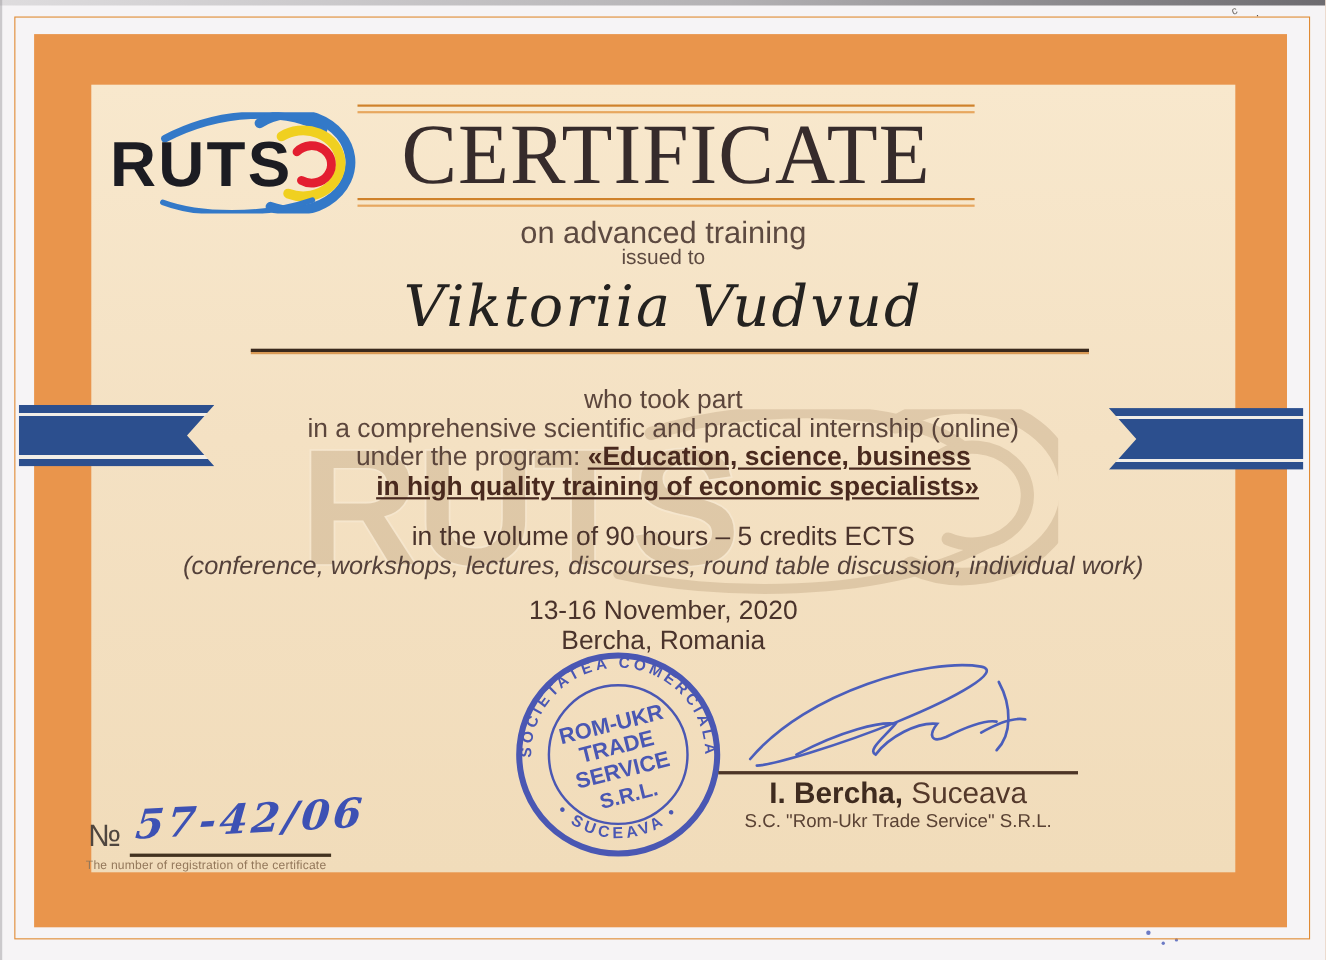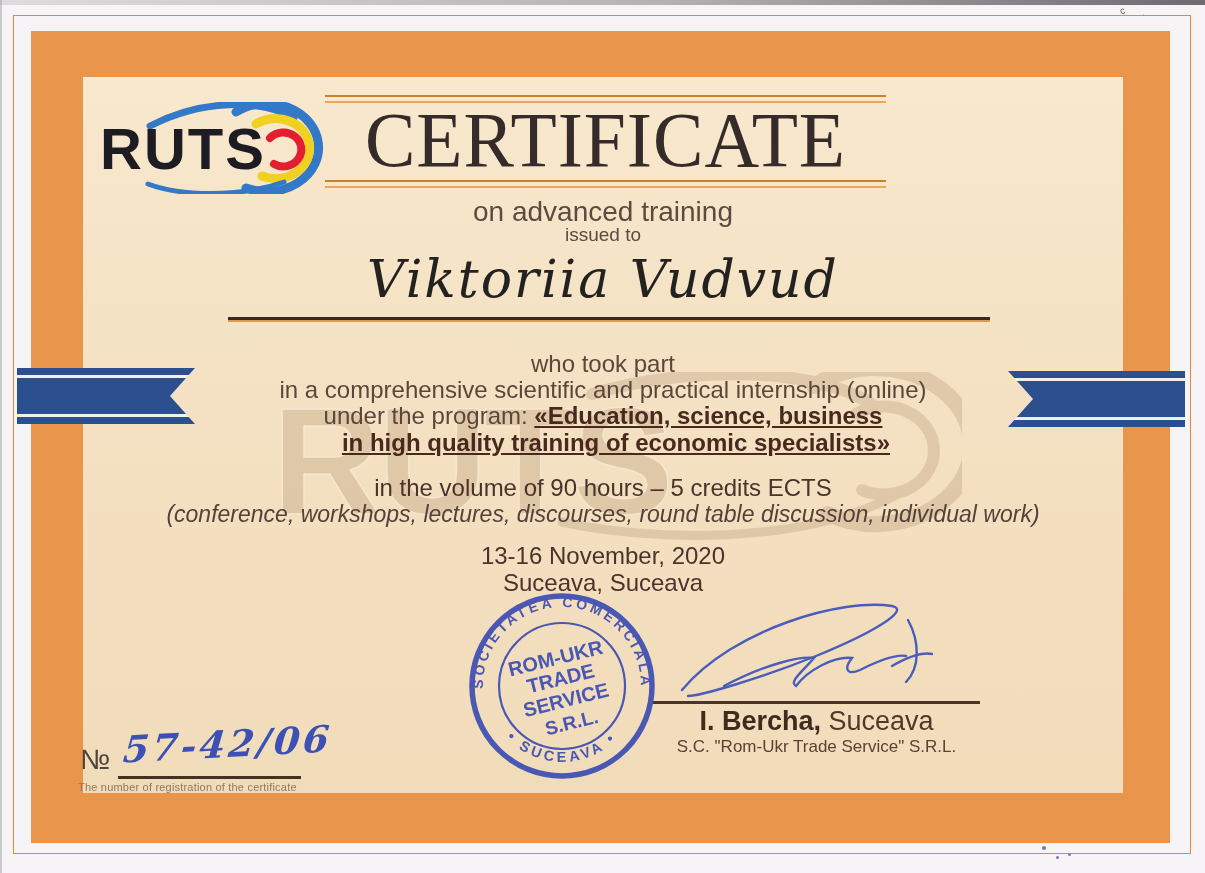--- a/index.html
+++ b/index.html
@@ -137,21 +137,21 @@
   <div class="ribbon ribbon-left"></div>
   <div class="ribbon ribbon-right"></div>
 
   <div class="bodyline" style="top:350px;">who took part</div>
   <div class="bodyline" style="top:376px;">in a comprehensive scientific and practical internship (online)</div>
   <div class="bodyline" style="top:402px;"><span>under the program: </span><span class="b-bold">«Education, science, business</span></div>
   <div class="bodyline b-bold" style="top:429px;margin-left:13px;">in high quality training of economic specialists»</div>
   <div class="bodyline darker" style="top:474px;">in the volume of 90 hours – 5 credits ECTS</div>
   <div class="bodyline b-italic" style="top:501px;">(conference, workshops, lectures, discourses, round table discussion, individual work)</div>
   <div class="bodyline darker" style="top:542px;">13-16 November, 2020</div>
-  <div class="bodyline darker" style="top:569px;">Suceava, Suceava</div>
+  <div class="bodyline darker" style="top:569px;">Bercha, Romania</div>
 
   <svg class="stamp" width="205" height="200" viewBox="0 0 205 200">
     <defs>
       <path id="arcTop" d="M 33.6,137.5 A 79,79 0 1 1 170.4,137.5"></path>
       <path id="arcBottom" d="M 30.6,124 A 76,76 0 0 0 173.4,124"></path>
     </defs>
     <g stroke="#3c4cb3" fill="none">
       <circle cx="102" cy="98" r="90" stroke-width="5.5"></circle>
       <circle cx="102" cy="98" r="63" stroke-width="2.2"></circle>
     </g>

